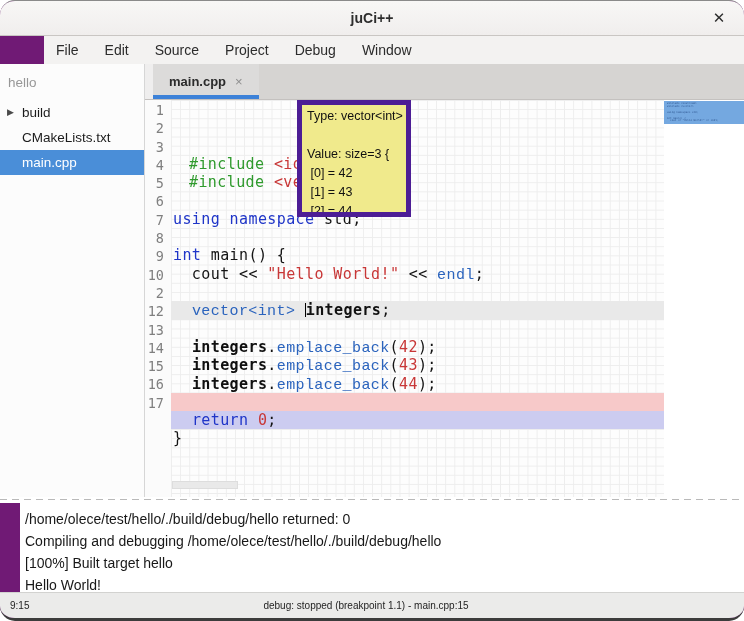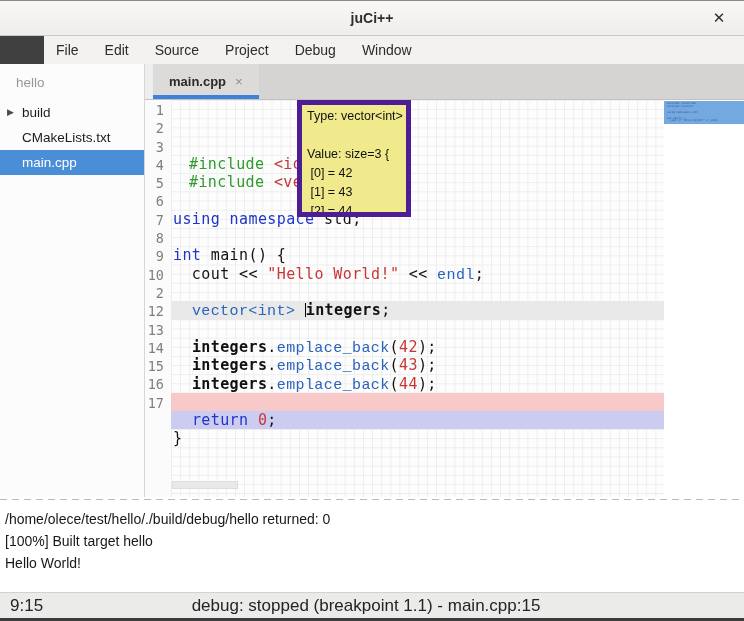--- a/index.html
+++ b/index.html
@@ -1,21 +1,21 @@
 <!DOCTYPE html>
 <html><head>
 <meta charset="utf-8">
 <style>
   html,body{margin:0;padding:0;background:#ffffff;}
   *{box-sizing:border-box;}
   .window{
     position:relative;width:744px;height:621px;overflow:hidden;
     font-family:"Liberation Sans", sans-serif;color:#1a1a1a;
     border-top:1px solid #8a8a8a;border-bottom:3px solid #3c3c3c;
-    display:flex;flex-direction:column;background:#404040;
+    display:flex;flex-direction:column;background:#701a75;border-radius:15px;
   }
   
   .titlebar{
     height:35px;flex:0 0 35px;background:linear-gradient(#f8f7f6,#f0eeed);
     border-bottom:1px solid #c9c6c3;position:relative;
     display:flex;align-items:center;justify-content:center;
   }
   .title-text{font-weight:bold;font-size:14px;color:#2d2d2d;}
   .close-btn{
     position:absolute;right:14px;top:6px;width:22px;height:22px;
@@ -27,21 +27,21 @@
     height:28px;flex:0 0 28px;background:#f3f2f1;
     display:flex;align-items:center;padding-left:2px;font-size:14px;color:#2c2c2c;margin-left:44px;
   }
   .menu-item{padding:4px 10px;margin-right:6px;}
   
   .main{flex:1 1 auto;display:flex;min-height:0;}
   .sidebar{
     width:145px;flex:0 0 145px;background:#fcfcfc;border-right:1px solid #d6d6d6;
     font-size:13.5px;padding-top:6px;
   }
-  .side-project{color:#979797;padding:5px 8px 10px 16px;}
+  .side-project{color:#979797;padding:5px 8px 10px 8px;}
   .side-row{height:25px;display:flex;align-items:center;padding-left:22px;position:relative;color:#1c1c1c;}
   .side-row .arrow{
     position:absolute;left:7px;top:7px;font-size:9px;color:#4a4a4a;
   }
   .side-row.selected{background:var(--accent);color:#ffffff;}
   
   .notebook{flex:1 1 auto;display:flex;flex-direction:column;min-width:0;}
   .tabbar{
     height:36px;flex:0 0 36px;background:#d6d4d2;display:flex;align-items:stretch;
     border-bottom:1px solid #c4c1bf;
@@ -96,26 +96,26 @@
   }
   
   .handle{height:6px;flex:0 0 6px;background:#ffffff;position:relative;}
   .handle::after{
     content:"";position:absolute;left:0;right:0;top:2px;height:1px;
     background:repeating-linear-gradient(90deg,#b9b9b9 0 7px,transparent 7px 12px);
   }
   
   .output{
     height:89px;flex:0 0 89px;background:#ffffff;padding:5px 5px;
-    font-size:14px;line-height:22px;color:#181818;overflow:hidden;
+    font-size:14px;line-height:22px;color:#181818;overflow:hidden;margin-left:20px;
   }
   
   .statusbar{
     height:26px;flex:0 0 26px;background:#ebebea;border-top:1px solid #d2d2d0;
-    position:relative;display:flex;align-items:center;font-size:17px;color:#242424;
+    position:relative;display:flex;align-items:center;font-size:10px;color:#242424;
   }
   .status-pos{padding-left:10px;}
   .status-msg{position:absolute;left:0;right:12px;text-align:center;}
   
   .debug-tooltip{
     position:absolute;left:297px;top:99px;width:114px;height:117px;z-index:30;
     background:var(--tooltip);border:5px solid #4c1d95;
     font-size:12.5px;line-height:19px;color:#111;padding:2px 5px;white-space:pre;overflow:hidden;
   }
 </style>
@@ -212,20 +212,21 @@
             </div>
         </div>
       </div>
     </div>
   </div>
 
   <div class="handle"></div>
 
   <div class="output">
       <div>/home/olece/test/hello/./build/debug/hello returned: 0</div>
+      <div>Compiling and debugging /home/olece/test/hello/./build/debug/hello</div>
       <div>[100%] Built target hello</div>
       <div>Hello World!</div>
     </div>
 
   <div class="statusbar">
     <span class="status-pos">9:15</span>
     <span class="status-msg">debug: stopped (breakpoint 1.1) - main.cpp:15</span>
   </div>
 
   <div class="debug-tooltip">Type: vector&lt;int&gt;

